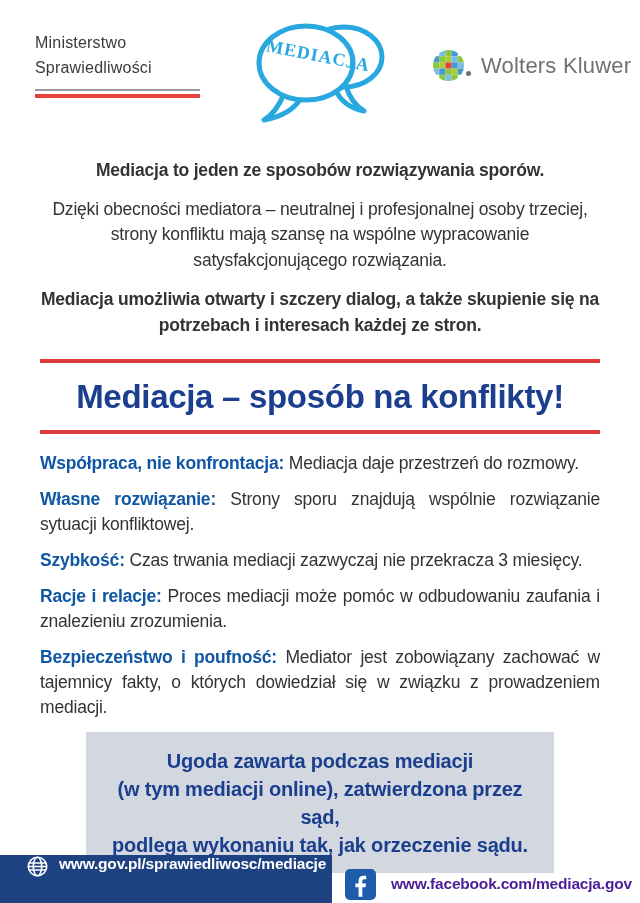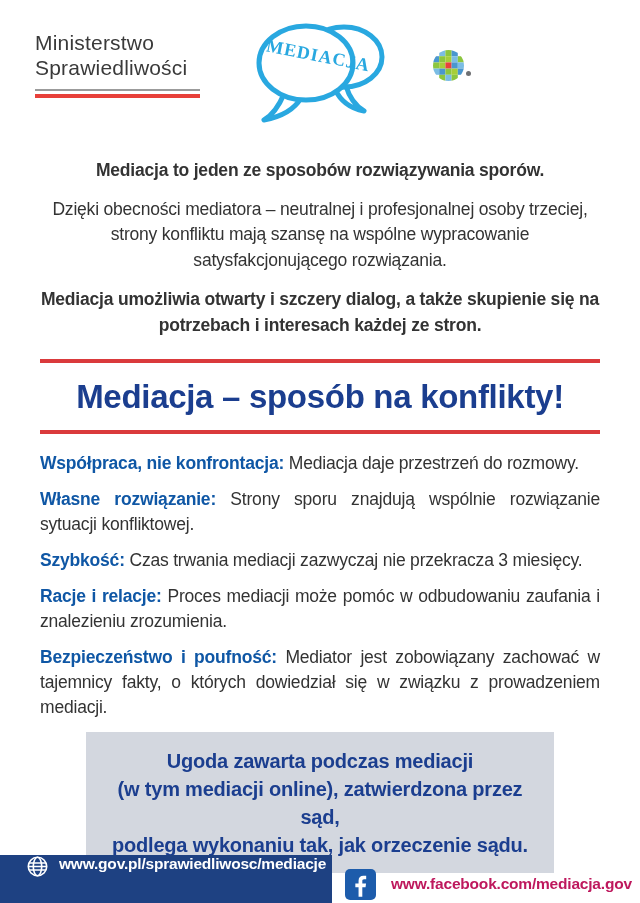--- a/index.html
+++ b/index.html
@@ -5,21 +5,21 @@
   * { margin:0; padding:0; box-sizing:border-box; }
   body { background:#888; display:flex; justify-content:center; font-family:"Liberation Sans", sans-serif; }
   .page {
     position:relative; width:640px; height:903px; background:#ffffff;
     overflow:hidden; color:#353535;
   }
 
   
   .header { position:relative; height:150px; }
   .ministry { position:absolute; left:35px; top:30px; width:165px; }
-  .ministry .name { font-size:21px; line-height:25px; color:#3a3a3a; letter-spacing:0.2px; }
+  .ministry .name { font-size:16px; line-height:25px; color:#3a3a3a; letter-spacing:0.2px; }
   .flag { margin-top:9px; }
   .flag .gray { height:2px; background:#9b9b9b; }
   .flag .red  { height:4px; background:#e8403a; margin-top:3px; }
 
   .bubble-logo { position:absolute; left:250px; top:12px; }
 
   .wk { position:absolute; left:433px; top:50px; display:flex; align-items:center; }
   .wk .dot { width:5px; height:5px; border-radius:50%; background:#6e7073; margin:16px 4px 0 2px; }
   .wk .wk-name { font-size:22px; color:#6f7174; margin-left:6px; letter-spacing:0.2px; }
 
@@ -59,21 +59,21 @@
   
   .footer { position:absolute; left:0; right:0; bottom:0; height:38px; }
   .gov-bar {
     position:absolute; left:0; bottom:0; width:332px; height:48px;
     background:#1e4182; display:flex; align-items:flex-start;
   }
   .gov-bar svg { margin-left:26px; flex:none; }
   .gov-url { color:#ffffff; font-weight:bold; font-size:15.5px; margin-left:10px; letter-spacing:-0.2px; }
   .fb-group { position:absolute; left:345px; bottom:3px; height:32px; display:flex; align-items:center; }
   .fb-icon { width:31px; height:31px; background:#1d5cab; border-radius:5px; flex:none; }
-  .fb-url { color:#be185d; font-weight:bold; font-size:15.5px; margin-left:15px; letter-spacing:-0.2px; }
+  .fb-url { color:#4c1d95; font-weight:bold; font-size:15.5px; margin-left:15px; letter-spacing:-0.2px; }
 </style>
 </head>
 <body>
 
 <div class="page">
 
   <div class="header">
 
     <div class="ministry">
       <div class="name">
@@ -125,20 +125,21 @@
             <rect x="6" y="18" width="6" height="6" fill="#4a97cf"></rect>
             <rect x="12" y="18" width="6" height="6" fill="#8cc63f"></rect>
             <rect x="18" y="18" width="6" height="6" fill="#a6ce39"></rect>
             <rect x="24" y="18" width="6" height="6" fill="#4a97cf"></rect>
           <rect x="6" y="24" width="6" height="6" fill="#8cc63f"></rect>
             <rect x="12" y="24" width="6" height="6" fill="#7bbde4"></rect>
             <rect x="18" y="24" width="6" height="6" fill="#8cc63f"></rect>
         </g>
       </svg>
       <span class="dot"></span>
+      <span class="wk-name">Wolters Kluwer</span>
     </div>
   </div>
 
   <div class="intro">
     <p class="p1">Mediacja to jeden ze sposobów rozwiązywania sporów.</p>
     <p class="p2">Dzięki obecności mediatora – neutralnej i profesjonalnej osoby trzeciej, strony konfliktu mają szansę na wspólne wypracowanie satysfakcjonującego rozwiązania.</p>
     <p class="p3">Mediacja umożliwia otwarty i szczery dialog, a także skupienie się na potrzebach i interesach każdej ze stron.</p>
   </div>
 
   <hr class="rule top">

